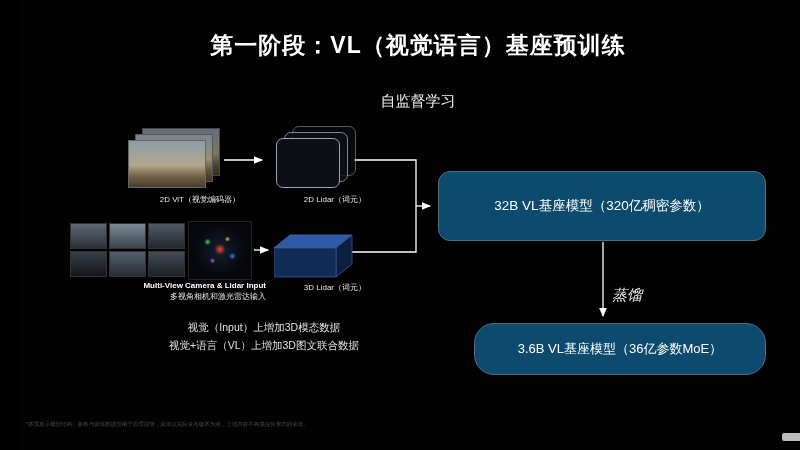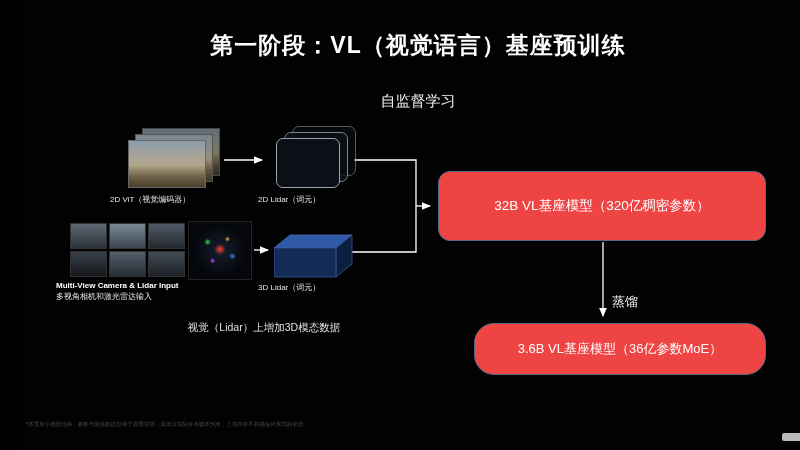--- a/index.html
+++ b/index.html
@@ -10,21 +10,21 @@
     margin-left:18px;
   }
   .title{
     position:absolute;left:0;top:30px;width:800px;text-align:center;
     font-size:23px;font-weight:600;letter-spacing:1px;color:#ffffff;margin:0;
   }
   .subtitle{
     position:absolute;left:0;top:92px;width:800px;text-align:center;
     font-size:15px;font-weight:500;color:#f0f0f0;
   }
-  .label{position:absolute;color:#e6e6e6;font-size:8px;text-align:left;line-height:10px;}
+  .label{position:absolute;color:#e6e6e6;font-size:8px;text-align:right;line-height:10px;}
   .label.bold{font-weight:700;color:#fff;}
 
   
   .photo-stack{position:absolute;left:110px;top:128px;width:92px;height:62px;}
   .photo-stack .ph{
     position:absolute;width:76px;height:46px;border:1px solid #666;
     background:linear-gradient(180deg,#8d9dab 0%,#b3a78c 52%,#6e6046 78%,#4a3f2c 100%);
   }
   .photo-stack .ph:nth-child(1){left:14px;top:0;filter:brightness(.7);}
   .photo-stack .ph:nth-child(2){left:7px;top:6px;filter:brightness(.85);}
@@ -62,27 +62,27 @@
       radial-gradient(circle 5px at 70% 60%, #2f81f7 0%, rgba(47,129,247,0) 70%),
       radial-gradient(circle 4px at 62% 30%, #e3b341 0%, rgba(227,179,65,0) 70%),
       radial-gradient(circle 4px at 38% 68%, #bc4cf0 0%, rgba(188,76,240,0) 70%),
       radial-gradient(circle 26px at 50% 50%, #16202e 0%, #05070c 100%);
   }
 
   .overlay{position:absolute;left:0;top:0;width:800px;height:450px;pointer-events:none;}
 
   .model-box{
     position:absolute;display:flex;align-items:center;justify-content:center;
-    background:#ef4444;border:1.5px solid #5a6b80;border-radius:12px;
+    background:#0c4a6e;border:1.5px solid #5a6b80;border-radius:12px;
     color:#fff;text-align:center;
   }
   .box1{left:420px;top:171px;width:326px;height:68px;font-size:13.5px;}
   .box2{left:456px;top:323px;width:290px;height:50px;font-size:13px;border-radius:20px;}
 
-  .distill{position:absolute;left:594px;top:293px;font-size:13px;color:#eee;}
+  .distill{position:absolute;left:594px;top:286px;font-size:15px;color:#eee;font-style:italic;}
 
   .notes{
     position:absolute;left:118px;top:318px;width:256px;text-align:center;
     font-size:10.5px;color:#e2e2e2;line-height:18px;
   }
 
   .footnote{
     position:absolute;left:8px;top:421px;width:430px;
     font-size:5.5px;line-height:7px;color:#4a4a4a;
   }
@@ -143,19 +143,20 @@
     <polygon points="62,14 78,1 78,30 62,43" fill="#0d1f40" stroke="#3a5690" stroke-width="0.8"></polygon>
     <polygon points="0,14 62,14 62,43 0,43" fill="#132b57" stroke="#3a5690" stroke-width="0.8"></polygon>
   </svg>
   <div class="label" style="left:240px;top:283px;width:108px;">3D Lidar（词元）</div>
 
   <div class="model-box box1">32B VL基座模型（320亿稠密参数）</div>
   <div class="distill">蒸馏</div>
   <div class="model-box box2">3.6B VL基座模型（36亿参数MoE）</div>
 
   <div class="notes">
-    <div>视觉（Lidar）上增加3D模态数据</div>
+    <div>视觉（Input）上增加3D模态数据</div>
+    <div>视觉+语言（VL）上增加3D图文联合数据</div>
   </div>
 
   <div class="footnote">*本页所示模型结构、参数与训练数据仅用于原理说明，具体以实际发布版本为准，上述内容不构成任何形式的承诺。</div>
   <div class="brand"></div>
 
 </div>
 
 </body></html>

